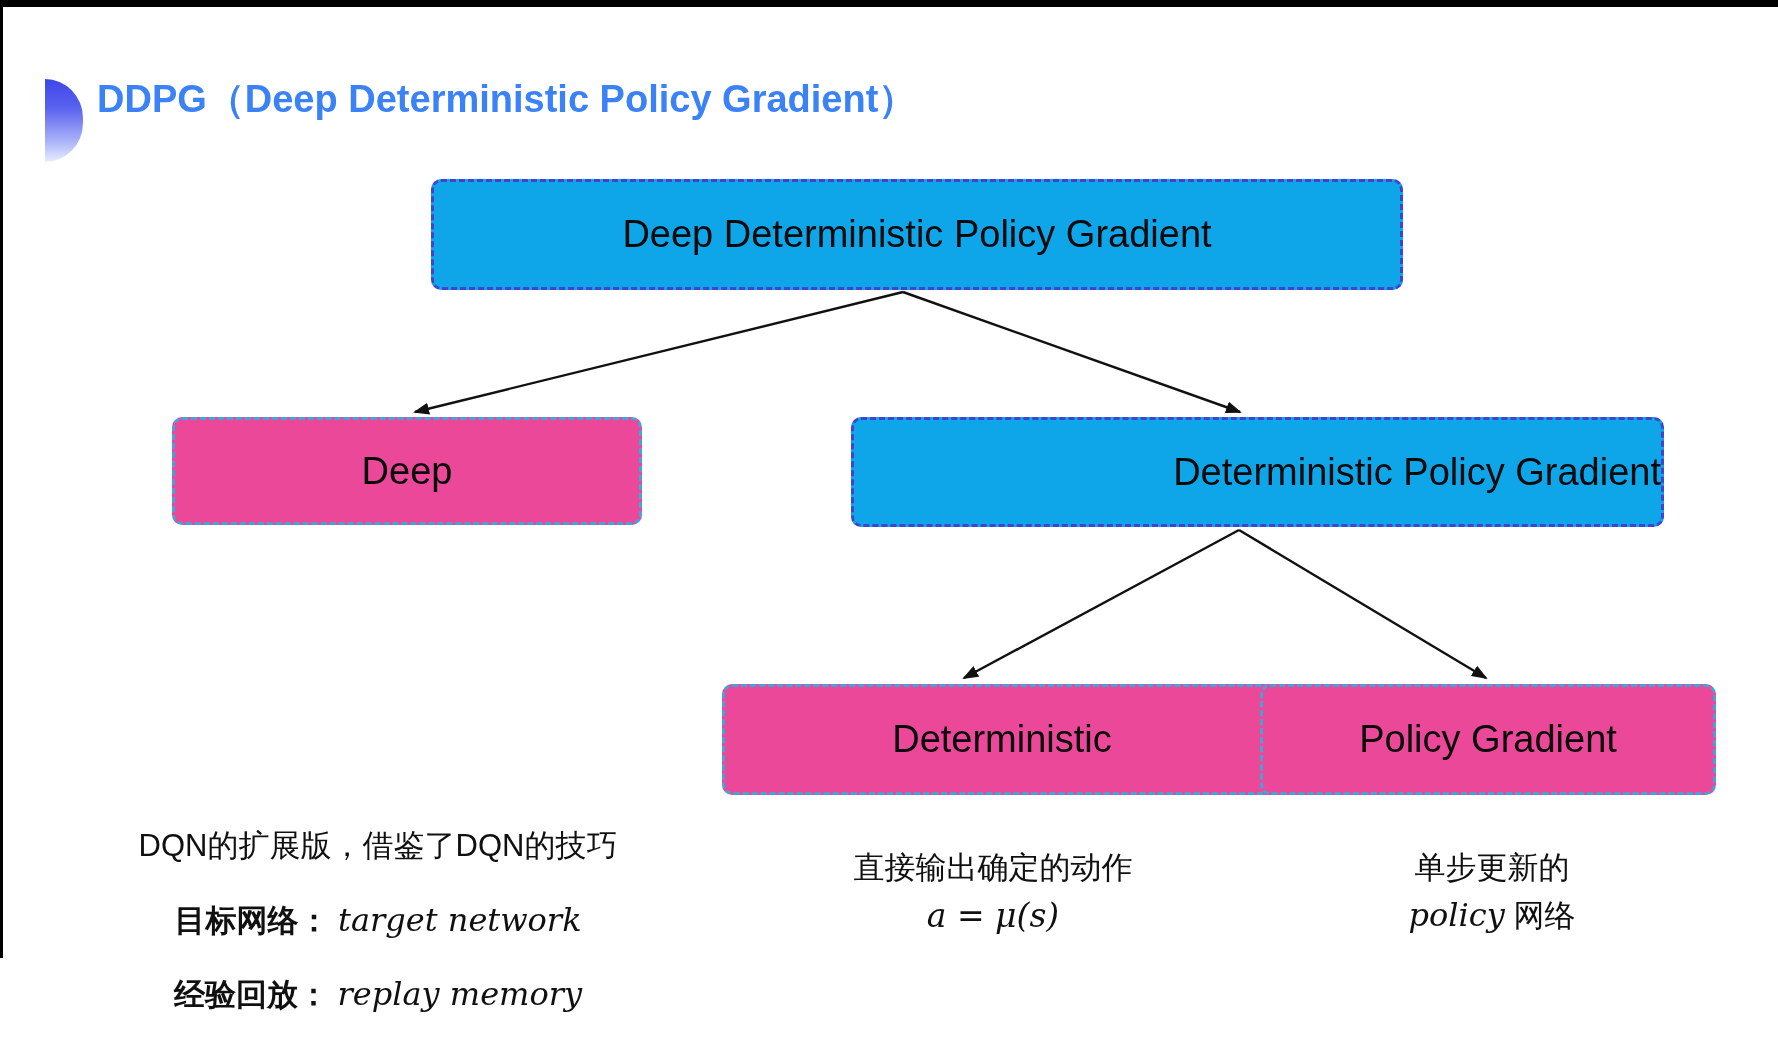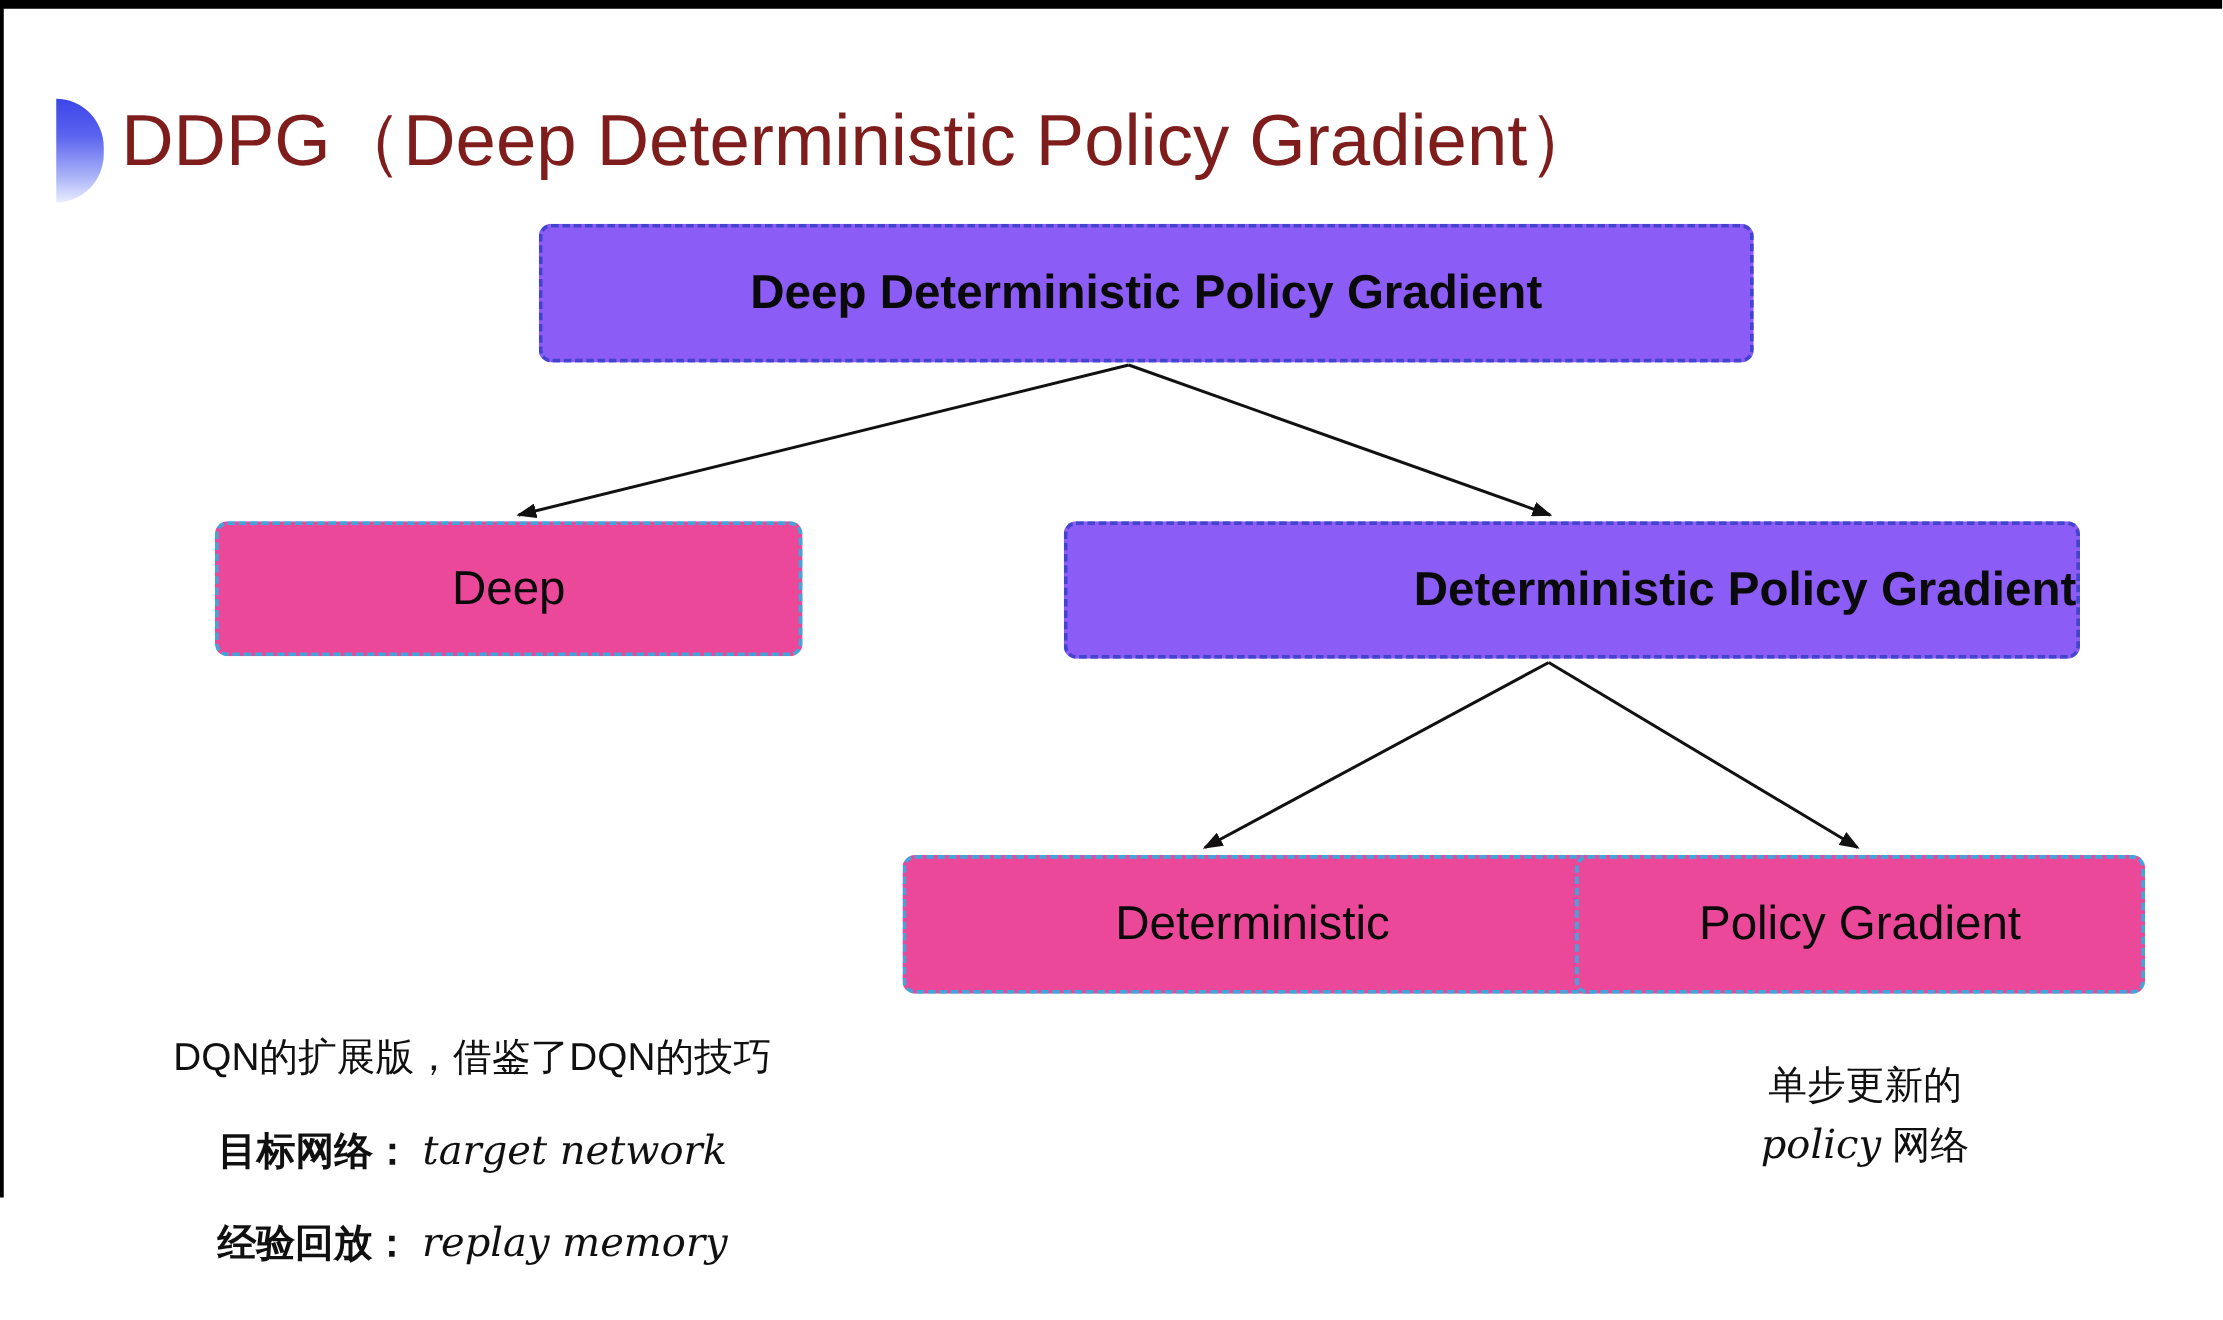--- a/index.html
+++ b/index.html
@@ -9,27 +9,27 @@
   }
   .top-edge{position:absolute;left:0;top:0;width:1778px;height:7px;background:#000;}
   .left-edge{position:absolute;left:0;top:0;width:3px;height:958px;background:#000;}
   .logo{
     position:absolute;left:45px;top:79px;width:38px;height:83px;
     background:linear-gradient(180deg,#3d46e8 0%,#5a62ef 35%,#aab3f8 75%,#e9edfe 100%);
     border-radius:0 41px 41px 0 / 0 42px 42px 0;
   }
   .title{
     position:absolute;left:97px;top:74px;margin:0;
-    font-size:58px;font-weight:400;color:#7f1d1d;letter-spacing:0px;white-space:nowrap;
+    font-size:38px;font-weight:700;color:#3b82f6;letter-spacing:0px;white-space:nowrap;
   }
   .node{
     position:absolute;box-sizing:border-box;display:flex;align-items:center;justify-content:center;
     border-radius:10px;font-size:38px;color:#0a0a0a;font-weight:500;white-space:nowrap;
   }
-  .node.purple{background:#8b5cf6;border:3px dashed #4443cf;font-weight:bold;}
+  .node.purple{background:#0ea5e9;border:3px dashed #4443cf;}
   .node.cyan{background:#ec4899;border:3px dashed #44a4da;}
   .node-root{left:431px;top:179px;width:972px;height:111px;}
   .node-deep{left:172px;top:417px;width:470px;height:108px;}
   .node-dpg{left:851px;top:417px;width:813px;height:110px;justify-content:flex-end;}
   .node-det{left:722px;top:684px;width:560px;height:111px;}
   .node-pg{left:1260px;top:684px;width:456px;height:111px;}
   .arrows{position:absolute;left:0;top:0;width:1778px;height:1056px;pointer-events:none;}
   .notes{position:absolute;text-align:center;color:#101010;}
   .notes .cjk{font-size:31px;line-height:1.15;}
   .notes .cjk-bold{font-weight:bold;}
@@ -85,20 +85,24 @@
     <div class="row cjk">
       <span class="cjk-bold">目标网络：</span>
       <span class="ital">target network</span>
     </div>
     <div class="row cjk">
       <span class="cjk-bold">经验回放：</span>
       <span class="ital">replay memory</span>
     </div>
   </div>
 
+  <div class="notes notes-mid">
+    <div class="cjk">直接输出确定的动作</div>
+    <div class="formula">a = μ(s)</div>
+  </div>
 
   <div class="notes notes-right">
     <div class="cjk">单步更新的</div>
     <div class="row2">
       <span class="ital">policy</span><span class="cjk"> 网络</span>
     </div>
   </div>
 </div>
 
 </body></html>

